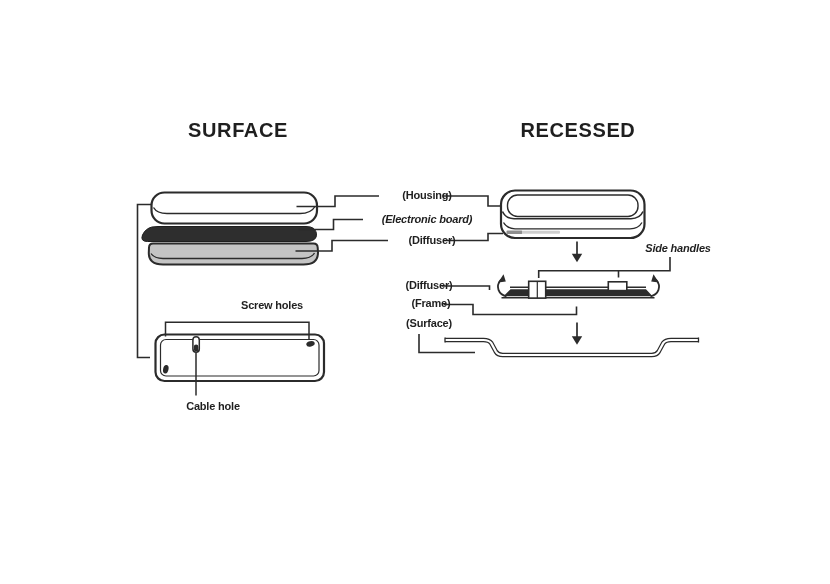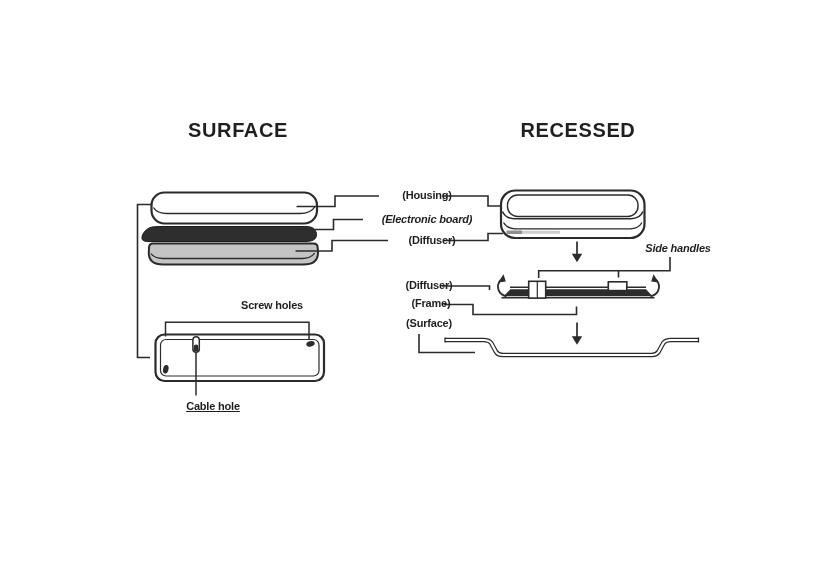--- a/index.html
+++ b/index.html
@@ -118,14 +118,14 @@
 
   <div class="lbl small" style="left:411px;top:190px;">(Housing)</div>
   <div class="lbl small" style="left:411px;top:213.5px;font-style:italic;">(Electronic board)</div>
   <div class="lbl small" style="left:416px;top:234.5px;">(Diffuser)</div>
   <div class="lbl small" style="left:413px;top:279.5px;">(Diffuser)</div>
   <div class="lbl small" style="left:415px;top:298px;">(Frame)</div>
   <div class="lbl small" style="left:405px;top:318px;margin-left:8px;">(Surface)</div>
 
   <div class="lbl small" style="left:662px;top:242.5px;font-style:italic;">Side handles</div>
   <div class="lbl small" style="left:256px;top:299.5px;">Screw holes</div>
-  <div class="lbl small" style="left:197px;top:401px;text-decoration:underline;">Cable hole</div>
+  <div class="lbl small" style="left:197px;top:401px;">Cable hole</div>
 </div>
 
 </body></html>

